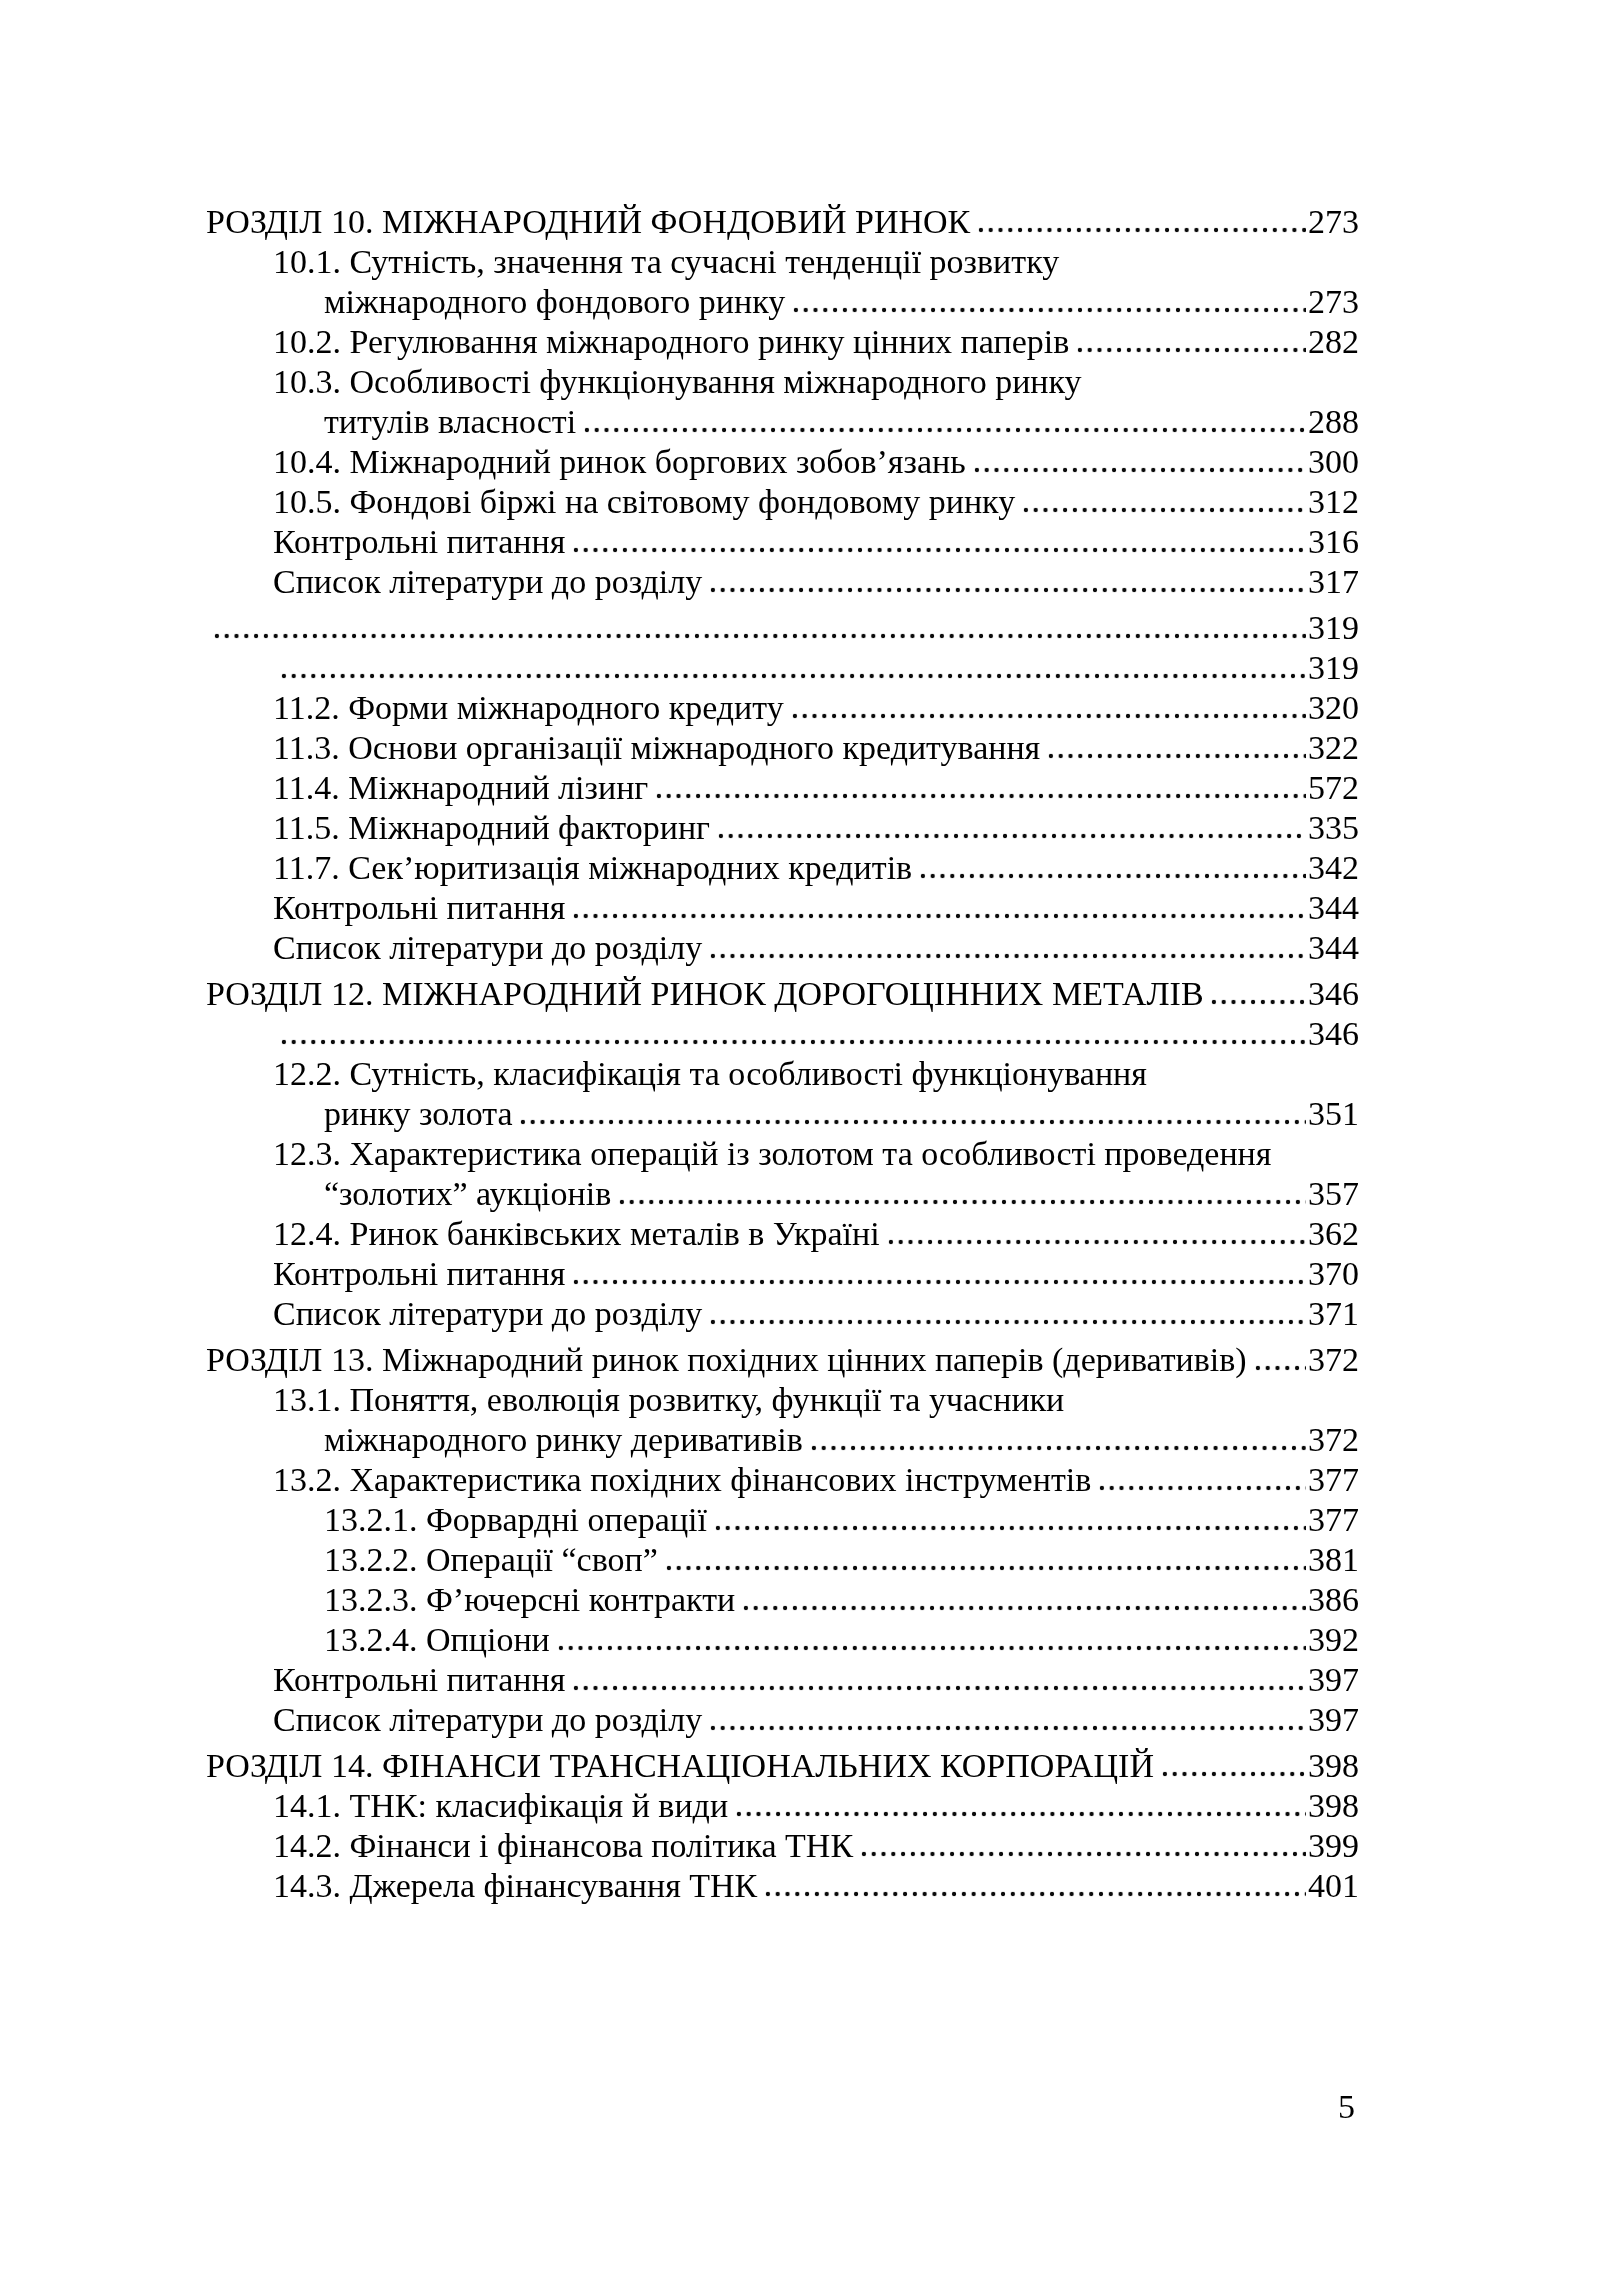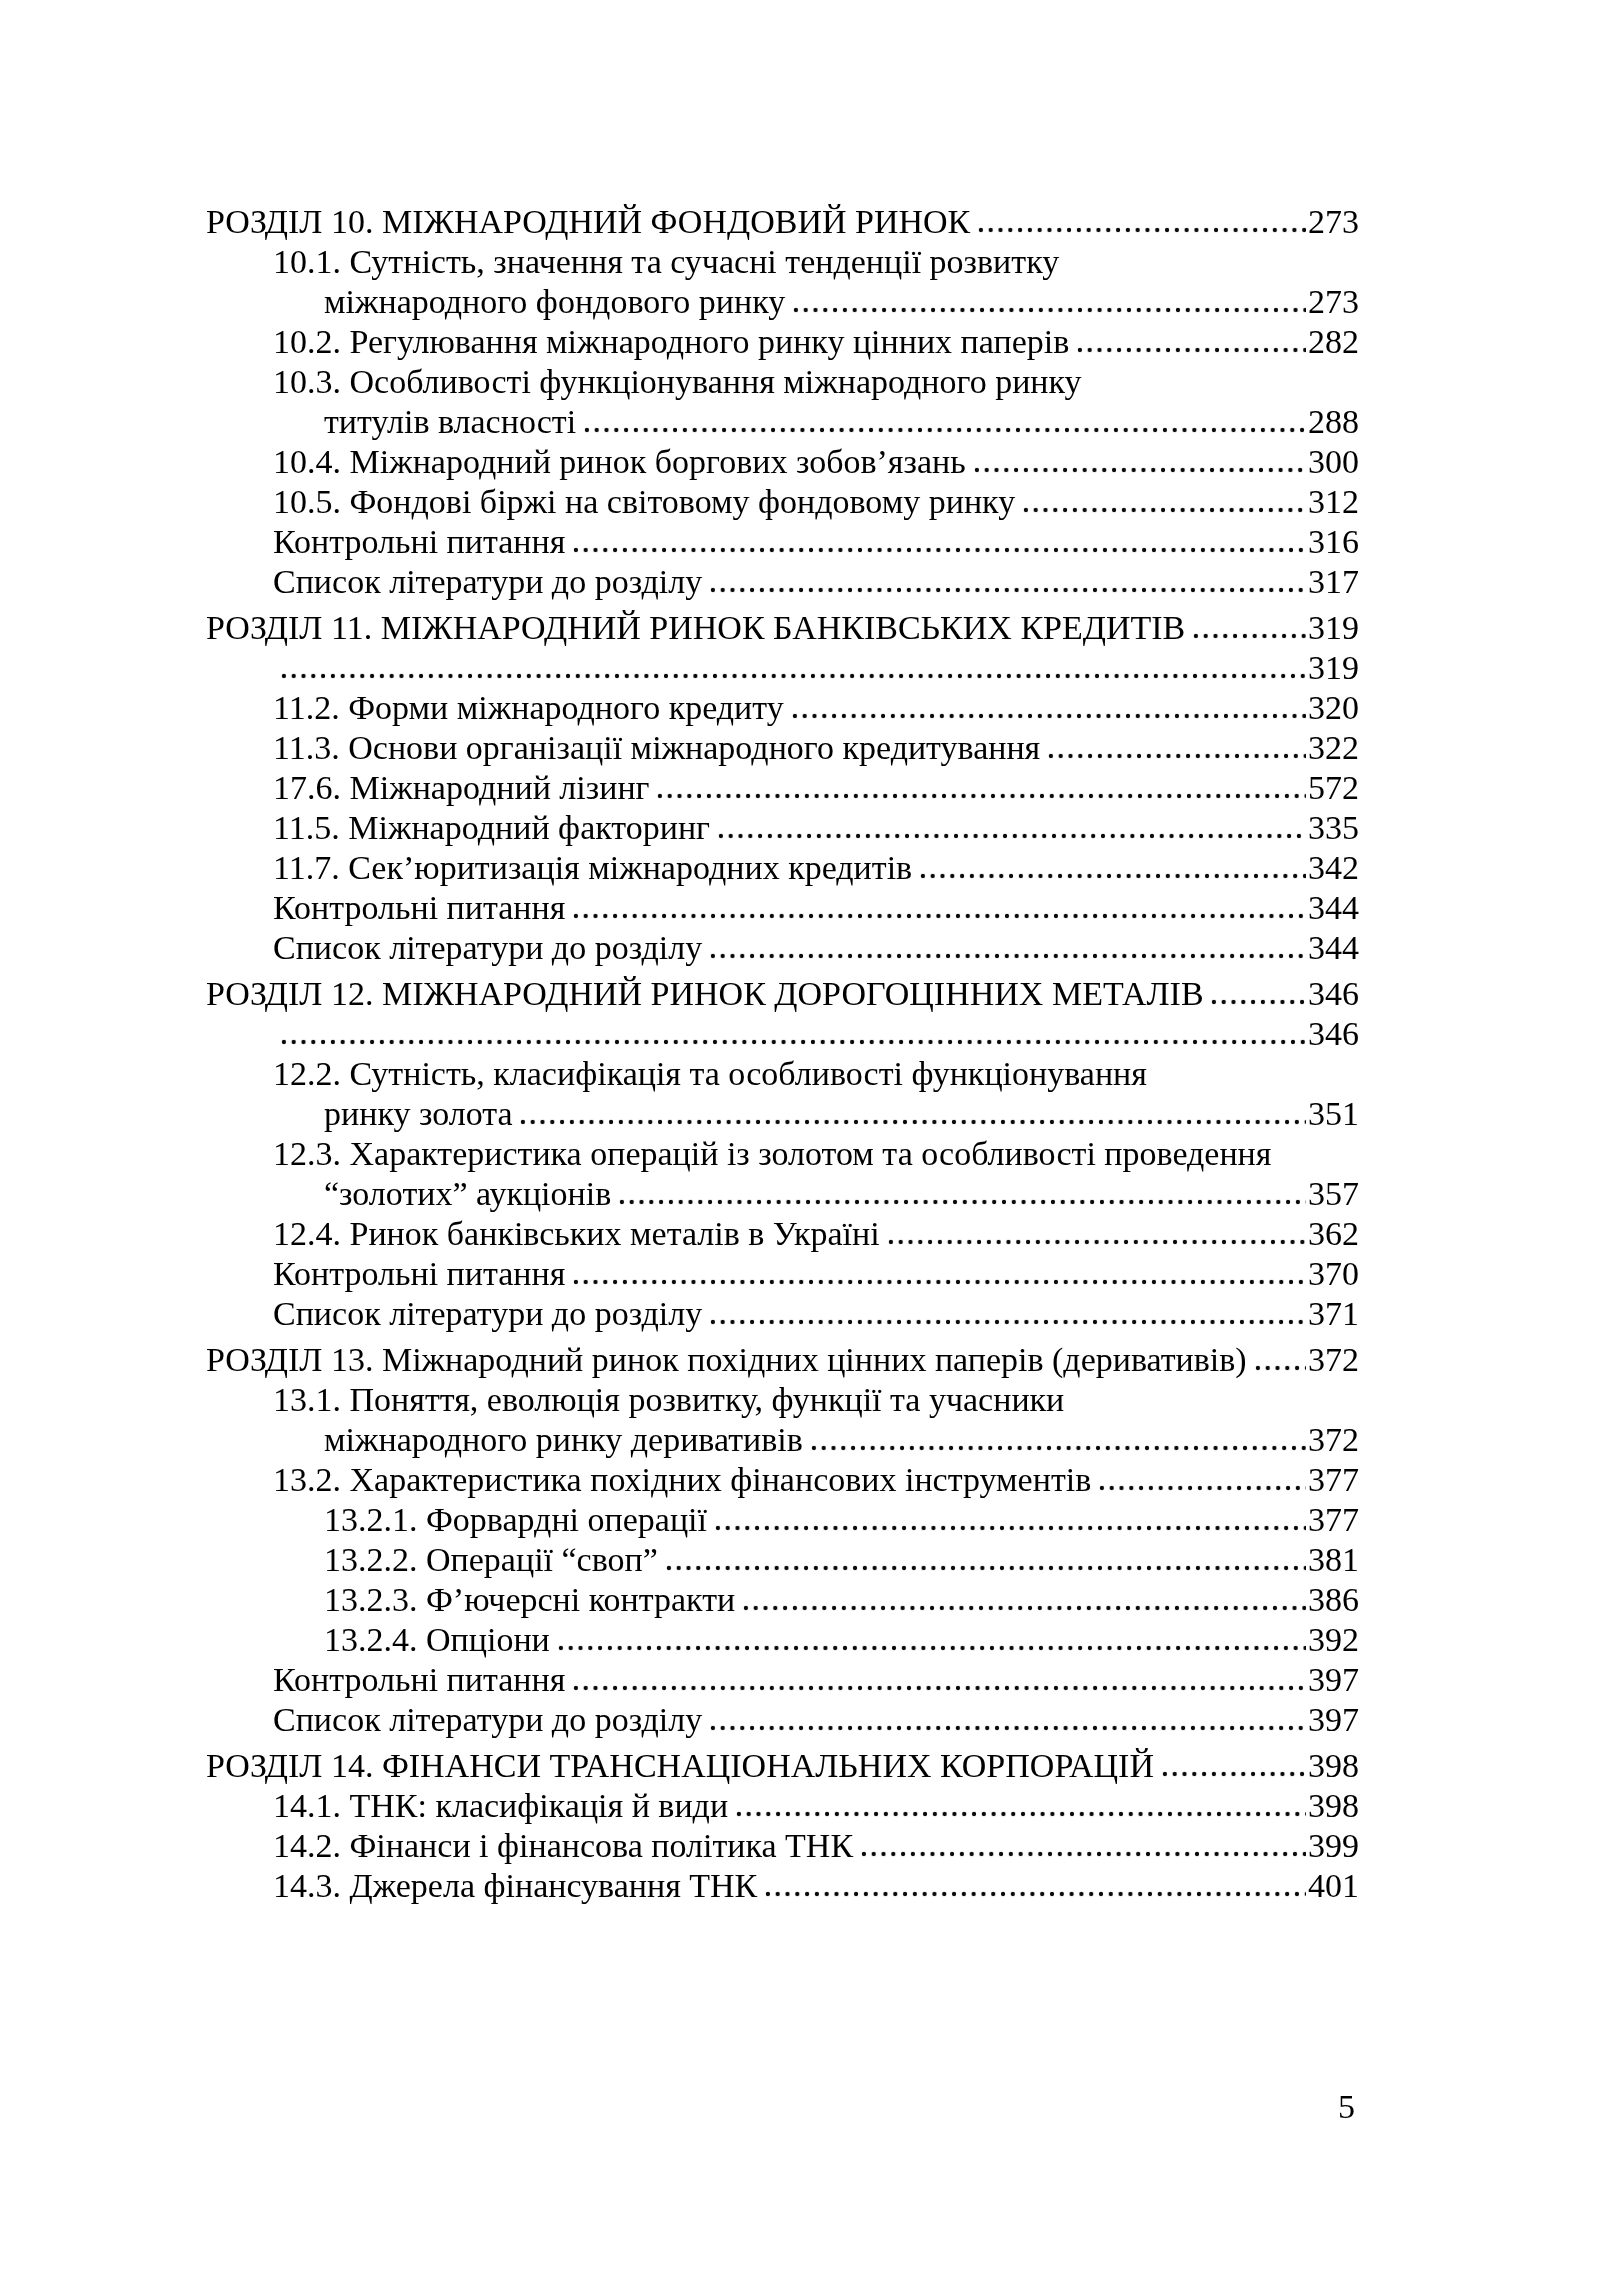--- a/index.html
+++ b/index.html
@@ -100,40 +100,39 @@
     <span class="t">Контрольні питання</span>
     <span class="leader"></span>
     <span class="p">316</span>
   </div>
       <div class="row item">
     <span class="t">Список літератури до розділу</span>
     <span class="leader"></span>
     <span class="p">317</span>
   </div>
       <div class="row chapter">
-    <span class="t">РОЗДІЛ 11. МІЖНАРОДНИЙ РИНОК БАНКІВСЬКИХ КРЕДИТІВ</span>
     <span class="leader"></span>
     <span class="p">319</span>
   </div>
       <div class="row item">
     <span class="leader"></span>
     <span class="p">319</span>
   </div>
       <div class="row item">
     <span class="t">11.2. Форми міжнародного кредиту</span>
     <span class="leader"></span>
     <span class="p">320</span>
   </div>
       <div class="row item">
     <span class="t">11.3. Основи організації міжнародного кредитування</span>
     <span class="leader"></span>
     <span class="p">322</span>
   </div>
       <div class="row item">
-    <span class="t">17.6. Міжнародний лізинг</span>
+    <span class="t">11.4. Міжнародний лізинг</span>
     <span class="leader"></span>
     <span class="p">572</span>
   </div>
       <div class="row item">
     <span class="t">11.5. Міжнародний факторинг</span>
     <span class="leader"></span>
     <span class="p">335</span>
   </div>
       <div class="row item">
     <span class="t">11.7. Сек’юритизація міжнародних кредитів</span>

